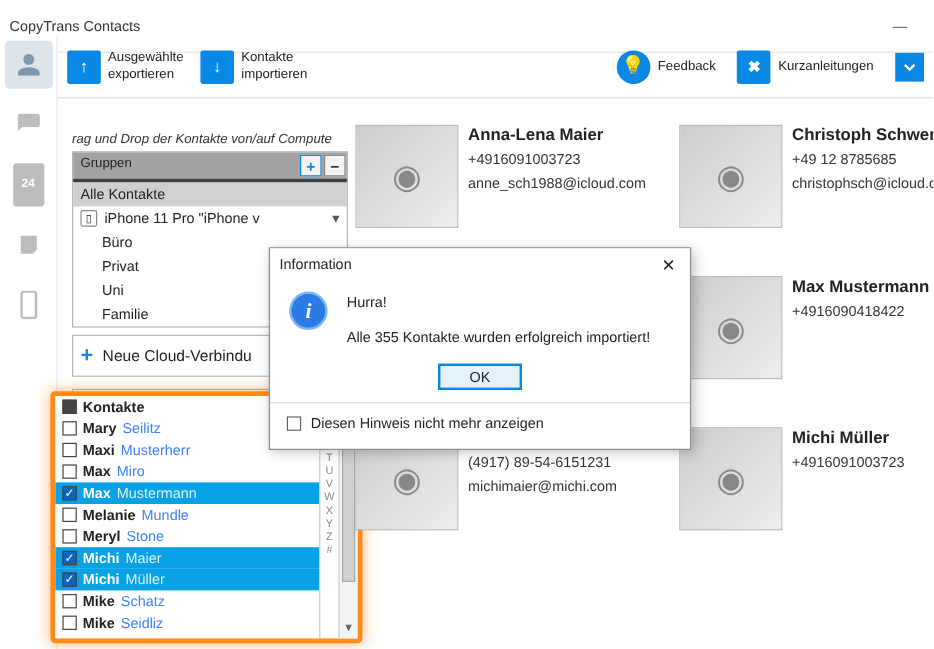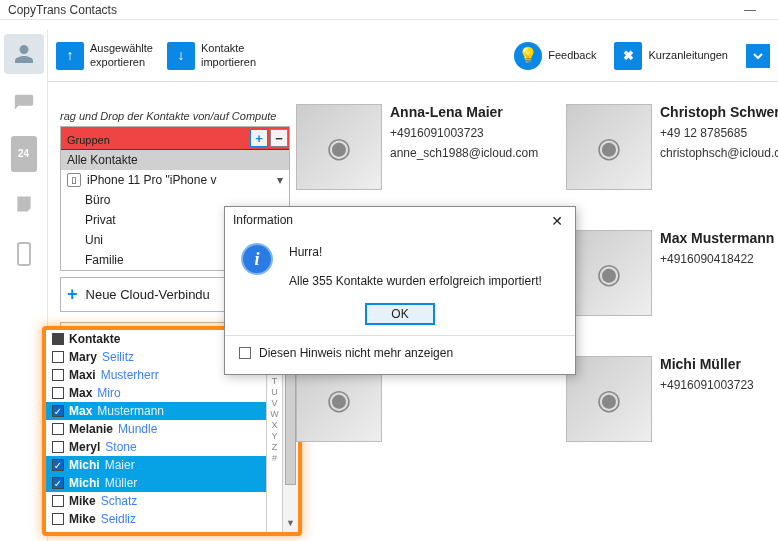--- a/index.html
+++ b/index.html
@@ -8,21 +8,21 @@
     font-family: "Segoe UI", Tahoma, sans-serif;
     font-size: 12px;
     background: #fff;
     color: #222;
     width: 778px;
     height: 541px;
     overflow: hidden;
     position: relative;
   }
   .titlebar {
-    height: 20px;
+    height: 44px;
     display: flex;
     align-items: center;
     padding: 0 8px;
     border-bottom: 1px solid #e5e5e5;
     font-size: 12px;
     color: #333;
   }
   .titlebar .spacer { flex: 1; }
   .winbtn {
     width: 40px; height: 28px;
@@ -105,23 +105,23 @@
     font-size: 11px; font-style: italic; color: #333;
     padding: 4px 6px 4px 12px;
     white-space: nowrap; overflow: hidden; margin-top: 24px;
   }
   .groups {
     border: 1px solid #b6b6b6;
     margin: 0 6px 0 12px;
     font-size: 12px;
   }
   .groups-header {
-    display: flex; align-items: flex-end;
-    background: #ef4444;
-    border-bottom: 1px solid #404040;
+    display: flex; align-items: flex-start;
+    background: #a3a3a3;
+    border-bottom: 3px solid #404040;
     font-size: 11px;
   }
   .groups-header .lbl { flex: 1; padding: 3px 6px; }
   .sqbtn {
     width: 18px; height: 18px;
     border: 1px solid #888;
     background: #f3f3f3;
     display: flex; align-items:center; justify-content:center;
     font-size: 13px; font-weight: bold; color: #333;
     margin: 2px 1px;
@@ -489,20 +489,25 @@
     </div>
     <div class="card" style="left: 270px; top: 140px;">
       <div class="avatar">◉</div>
       <div class="cinfo">
         <div class="cname">Max Mustermann</div>
         <div class="cline">+4916090418422</div>
       </div>
     </div>
     <div class="card" style="left: 0px; top: 266px;">
       <div class="avatar">◉</div>
+      <div class="cinfo">
+        <div class="cname">Michi Maier</div>
+        <div class="cline">(4917) 89-54-6151231</div>
+        <div class="cline">michimaier@michi.com</div>
+      </div>
     </div>
     <div class="card" style="left: 270px; top: 266px;">
       <div class="avatar">◉</div>
       <div class="cinfo">
         <div class="cname">Michi Müller</div>
         <div class="cline">+4916091003723</div>
       </div>
     </div>
   </div>
 

